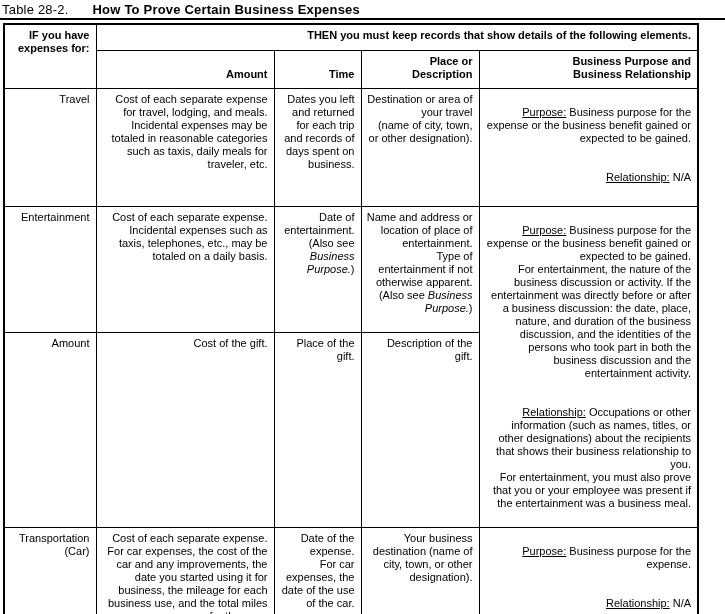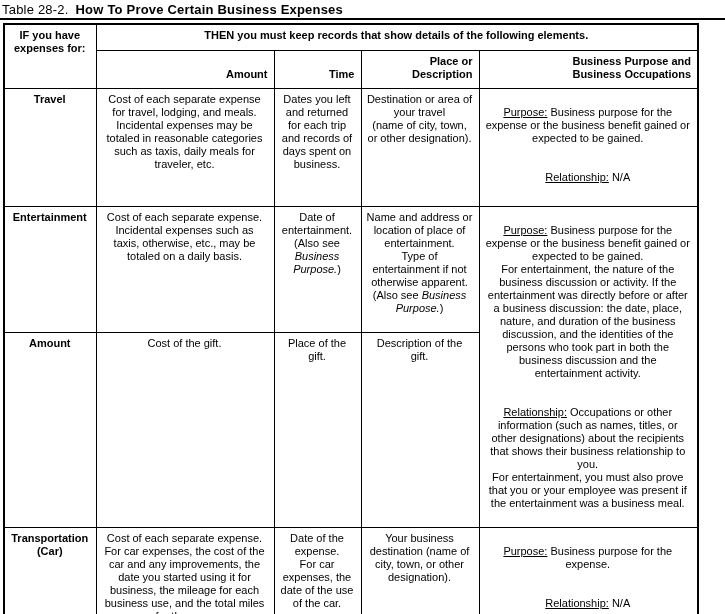--- a/index.html
+++ b/index.html
@@ -17,40 +17,40 @@
     position: relative;
     box-sizing: border-box;
   }
   .title {
     padding: 2px 0 0 2px;
     font-size: 13px;
     line-height: 15px;
     white-space: nowrap;
   }
   .title-prefix { font-weight: normal; letter-spacing: 0.2px; text-align: right; }
-  .title-text  { font-weight: bold; margin-left: 7px; letter-spacing: 0.2px; }
+  .title-text  { font-weight: bold; margin-left: 24px; letter-spacing: 0.2px; }
   .title-rule {
     height: 2px;
     background: #000000;
     width: 725px;
     margin-top: 1px;
   }
   table.main {
     border-collapse: collapse;
     table-layout: fixed;
     width: 694px;
     margin: 3px 0 0 3px;
     background: #ffffff;
   }
   table.main th, table.main td {
     border: 1px solid #000000;
     font-size: 11px;
     line-height: 13px;
     vertical-align: top;
-    text-align: center;
+    text-align: right;
     padding: 4px 6px 4px 5px;
     white-space: pre-line;
     overflow: hidden;
     box-sizing: border-box;
   }
   table.main { border: 2px solid #000000; }
   th.if-cell {
     font-weight: bold;
     vertical-align: middle;
     padding-left: 5px;
@@ -61,21 +61,21 @@
     vertical-align: middle;
     height: 26px;
   }
   tr.h2 th {
     font-weight: bold;
     text-align: right;
     vertical-align: bottom;
     height: 37px;
     padding-bottom: 7px;
   }
-  td.rowlabel { font-weight: bold; }
+  td.rowlabel { font-weight: normal; }
   .row-travel td        { height: 118px; }
   .row-entertainment td { height: 117px; }
   .row-gifts td         { height: 180px; }
   .row-transport td     { height: 101px; }
   td p.para { margin: 0; white-space: pre-line; }
   td p.para.gap { margin-bottom: 13px; }
   .u { text-decoration: underline; }
   .ital { font-style: italic; }
 </style>
 </head>
@@ -103,38 +103,38 @@
 expenses for:</th>
       <th class="then-cell" colspan="4">THEN you must keep records that show details of the following elements.</th>
     </tr>
 
     <tr class="h2">
       <th>Amount</th>
       <th>Time</th>
       <th>Place or
 Description</th>
       <th>Business Purpose and
-Business Occupations</th>
+Business Relationship</th>
     </tr>
 
     <tr class="row-travel">
       <td class="rowlabel">Travel</td>
       <td>Cost of each separate expense for travel, lodging, and meals. Incidental expenses may be totaled in reasonable categories such as taxis, daily meals for traveler, etc.</td>
       <td>Dates you left and returned for each trip and records of days spent on business.</td>
       <td>Destination or area of your travel
 (name of city, town, or other designation).</td>
       <td>
         <p class="para gap"><span class="u">Purpose:</span><span> Business purpose for the expense or the business benefit gained or expected to be gained.</span></p>
         <p class="para"><span class="u">Relationship:</span><span> N/A</span></p>
       </td>
     </tr>
 
     <tr class="row-entertainment">
       <td class="rowlabel">Entertainment</td>
-      <td>Cost of each separate expense. Incidental expenses such as taxis, otherwise, etc., may be totaled on a daily basis.</td>
+      <td>Cost of each separate expense. Incidental expenses such as taxis, telephones, etc., may be totaled on a daily basis.</td>
       <td><span>Date of entertainment. (Also see </span><span class="ital">Business Purpose.</span><span>)</span></td>
       <td><span>Name and address or location of place of entertainment.
 Type of entertainment if not otherwise apparent. (Also see </span><span class="ital">Business Purpose.</span><span>)</span></td>
       <td rowspan="2">
         <p class="para gap"><span class="u">Purpose:</span><span> Business purpose for the expense or the business benefit gained or expected to be gained.
 For entertainment, the nature of the business discussion or activity. If the entertainment was directly before or after a business discussion: the date, place, nature, and duration of the business discussion, and the identities of the persons who took part in both the business discussion and the entertainment activity.</span></p>
         <p class="para"><span class="u">Relationship:</span><span> Occupations or other information (such as names, titles, or other designations) about the recipients that shows their business relationship to you.
 For entertainment, you must also prove that you or your employee was present if the entertainment was a business meal.</span></p>
       </td>
     </tr>

